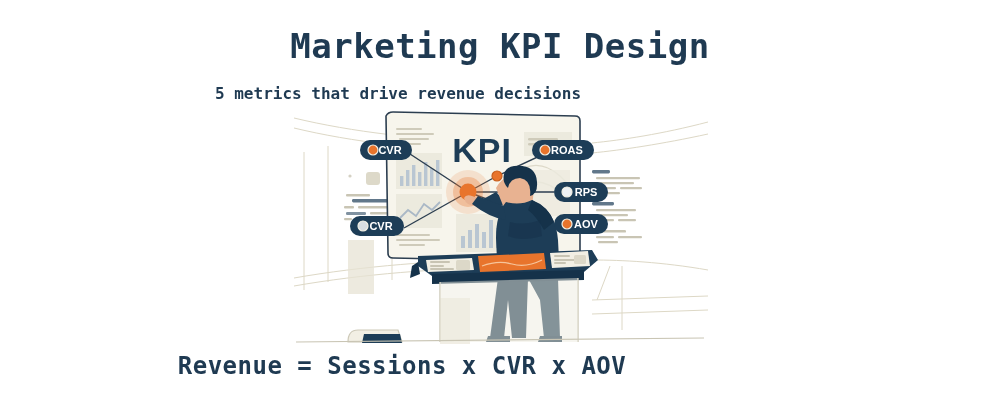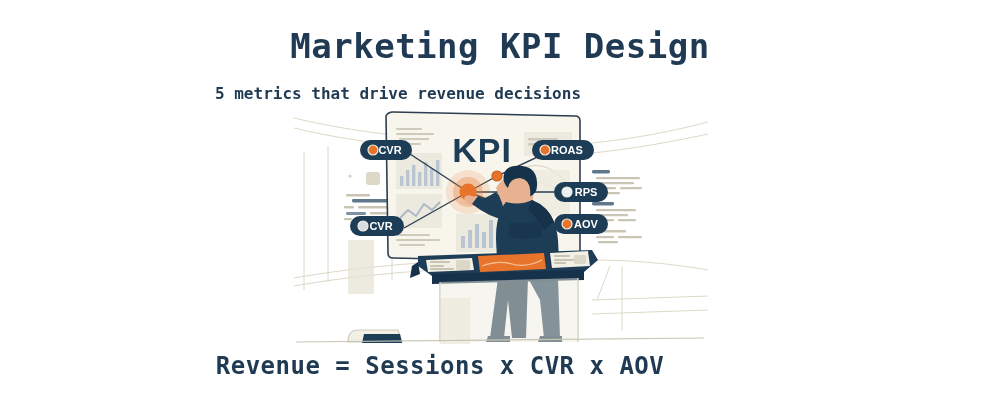--- a/index.html
+++ b/index.html
@@ -51,21 +51,20 @@
     top: 352px;
     left: 0;
     width: 804px;
     text-align: center;
     font-family: "DejaVu Sans Mono", monospace;
     font-size: 24px;
     font-weight: bold;
     letter-spacing: 0.5px;
     color: #1f3a52;
     white-space: nowrap;
-    padding-left: 38px;
   }
   .illus {
     position: absolute;
     left: 292px;
     top: 110px;
     width: 416px;
     height: 235px;
   }
   .illus svg { display:block; }
 </style>

